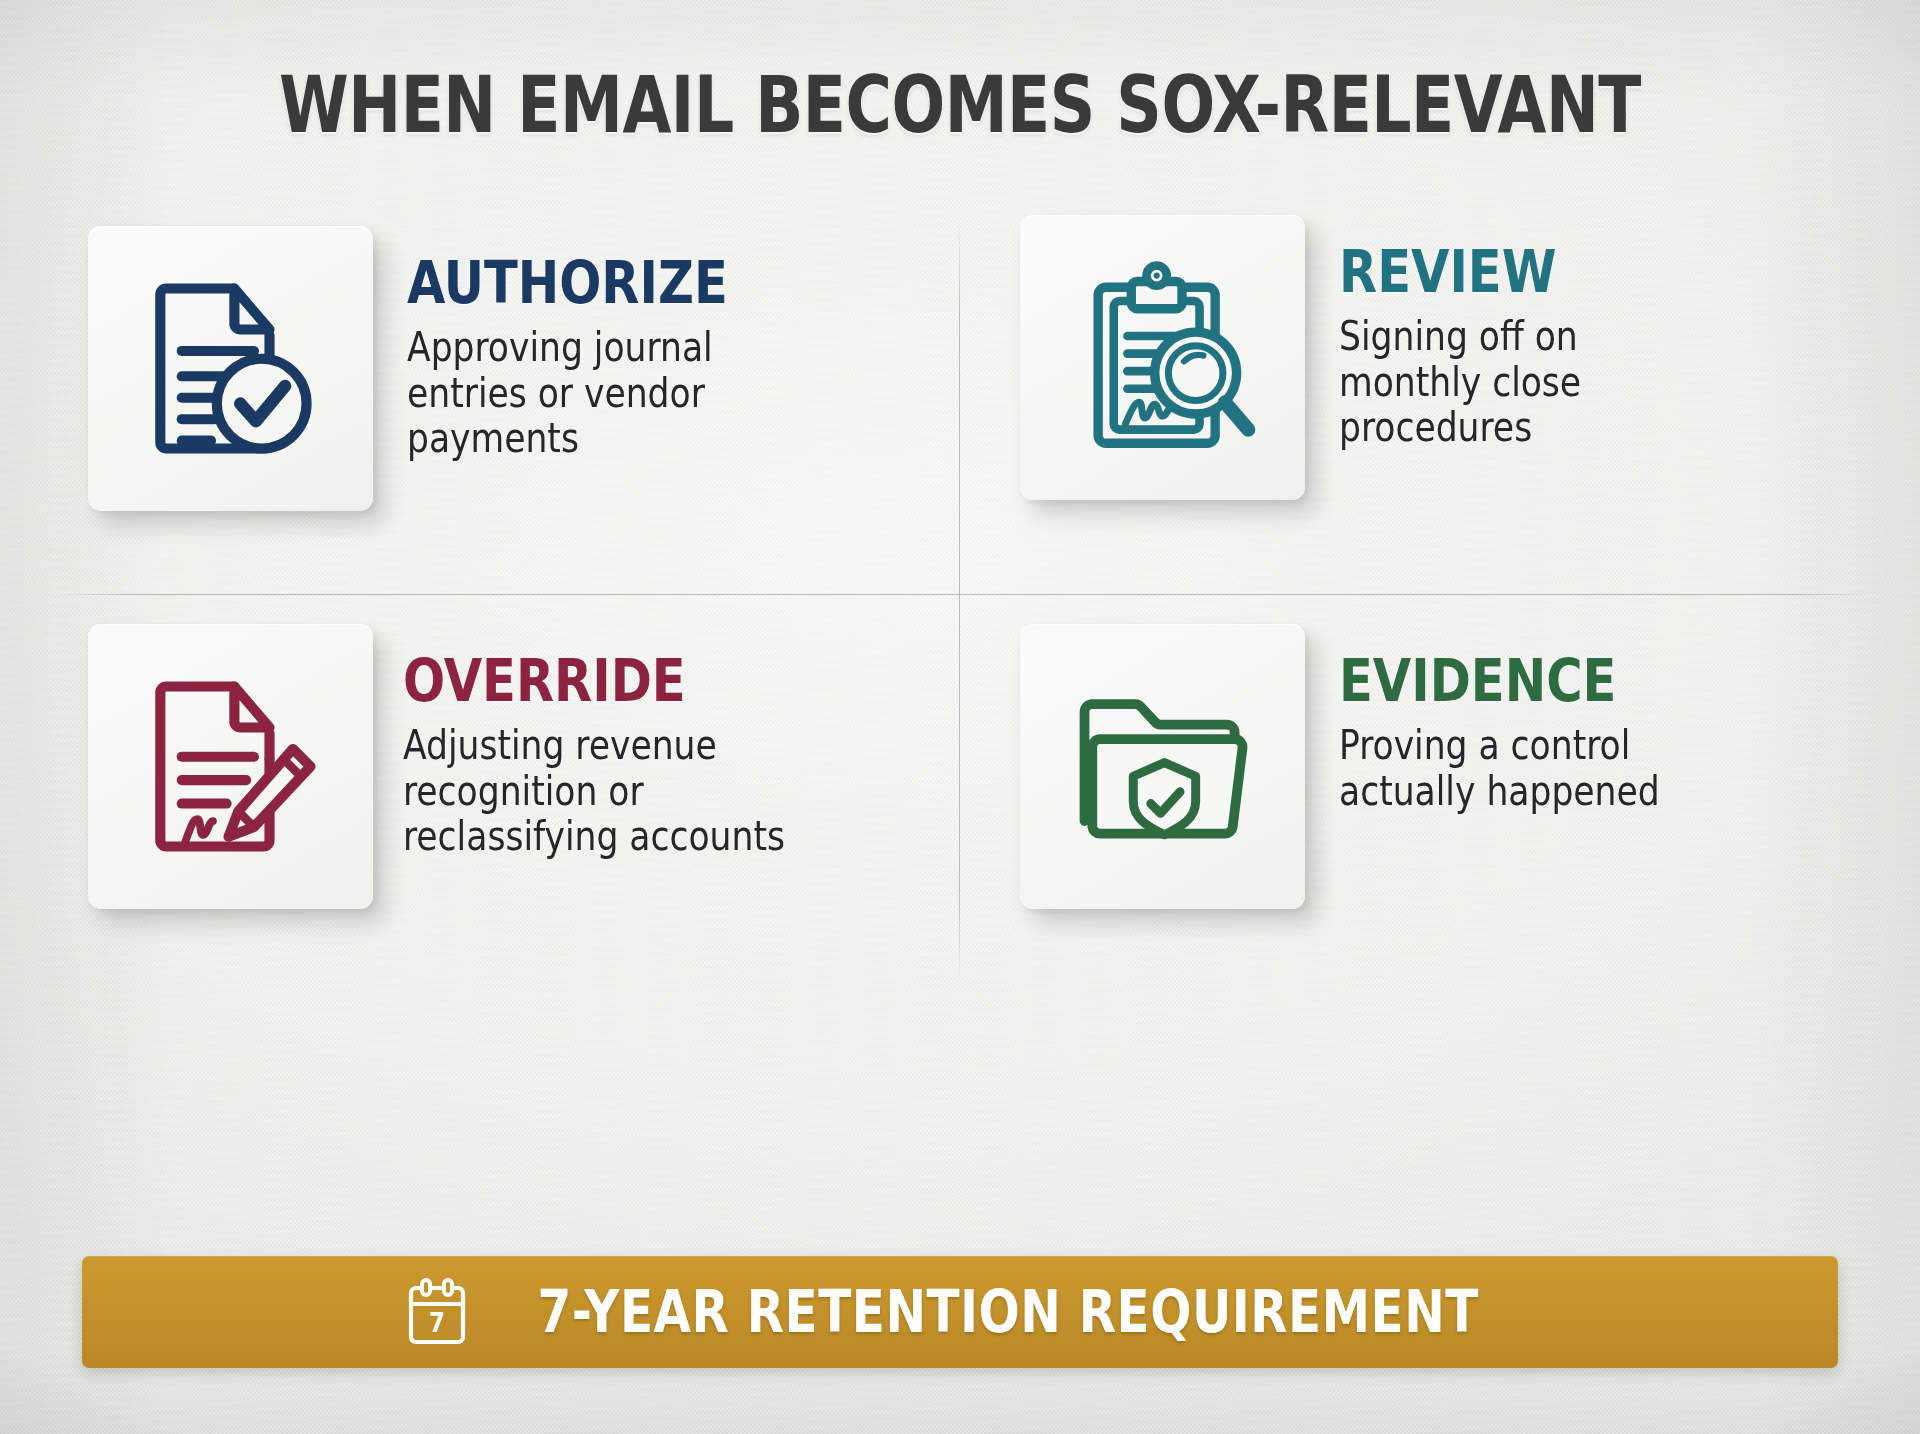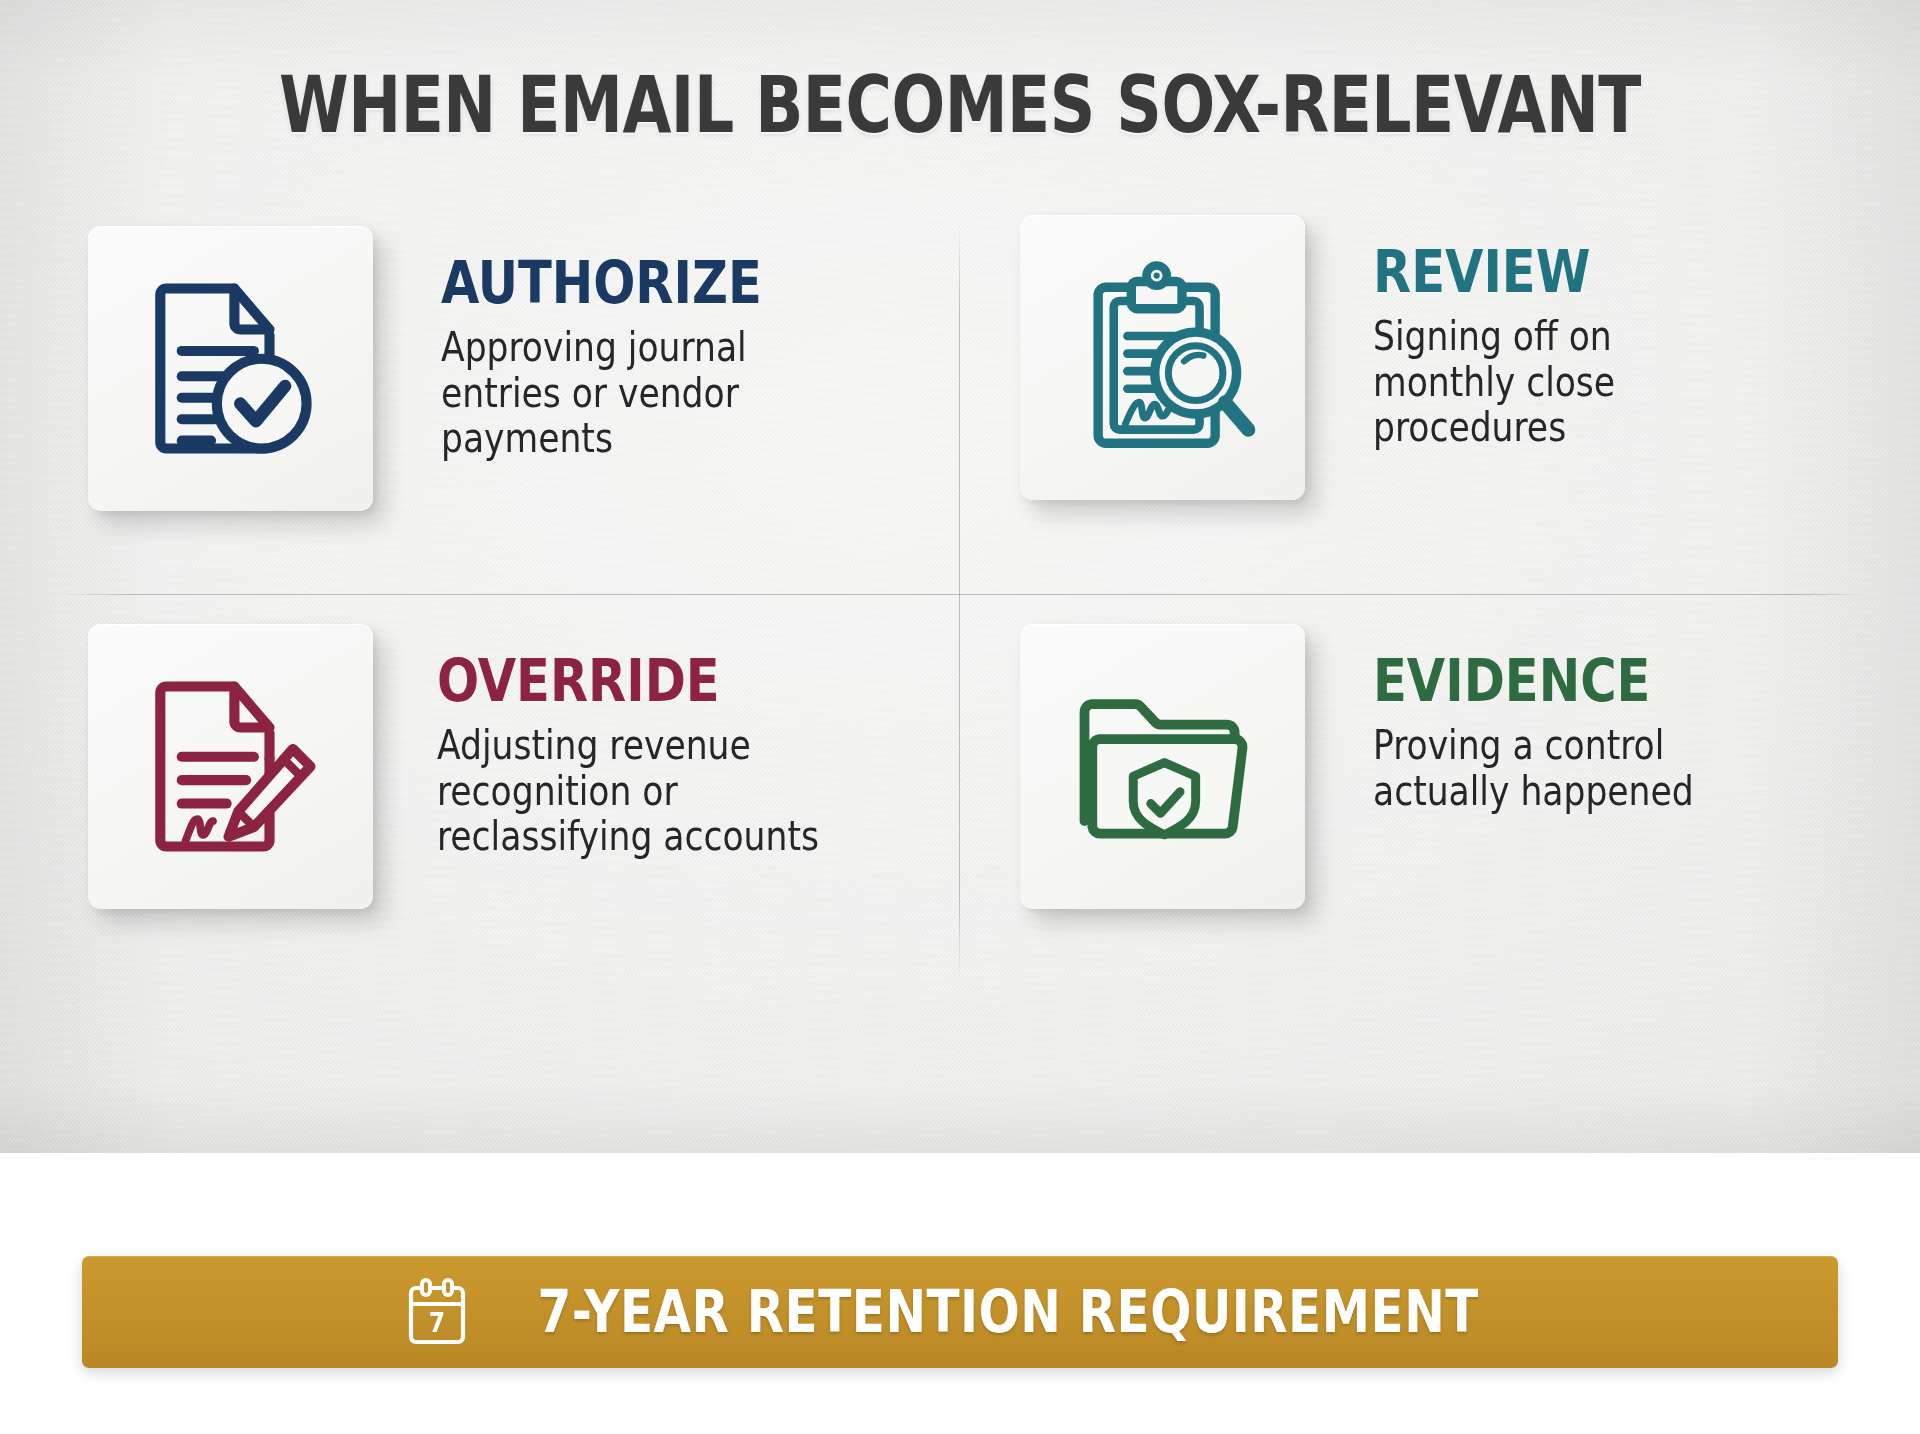--- a/index.html
+++ b/index.html
@@ -7,21 +7,21 @@
   html, body {
     width:1920px;
     height:1434px;
     overflow:hidden;
     font-family:"Liberation Sans", sans-serif;
   }
 
   #infographic {
     position:relative;
     width:1920px;
-    height:1153px;
+    height:1434px;
     background:
       radial-gradient(ellipse 1400px 900px at 46% 38%, #f6f6f5 0%, #f1f1f0 52%, #e9e9e7 100%);
   }
 
   
   #infographic::before{
     content:"";
     position:absolute; inset:0;
     background-image:
       repeating-linear-gradient(48deg, rgba(0,0,0,0.018) 0 1px, transparent 1px 3px),
@@ -107,21 +107,20 @@
       inset 0 1px 0 rgba(255,255,255,0.9);
     display:flex;
     align-items:center;
     justify-content:center;
   }
   .icon-card svg{ display:block; }
 
   .q-text{
     padding-top:28px;
     min-width:0;
-    margin-left:34px;
   }
   .q-head{
     font-family:"DejaVu Sans Condensed","Liberation Sans Narrow","Liberation Sans", sans-serif;
     font-weight:bold;
     font-size:58px;
     line-height:1.02;
     letter-spacing:0px;
     transform:scaleX(0.95);
     transform-origin:left center;
     text-shadow:0 1px 1px rgba(255,255,255,0.8);

